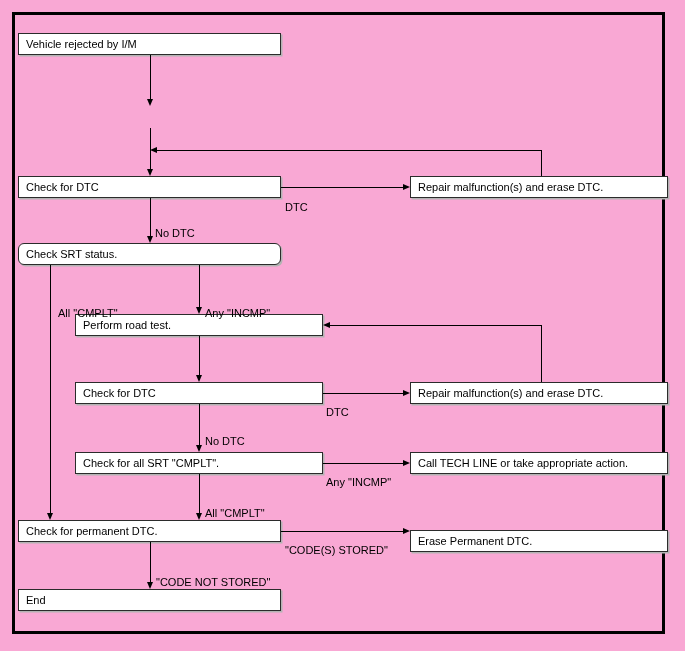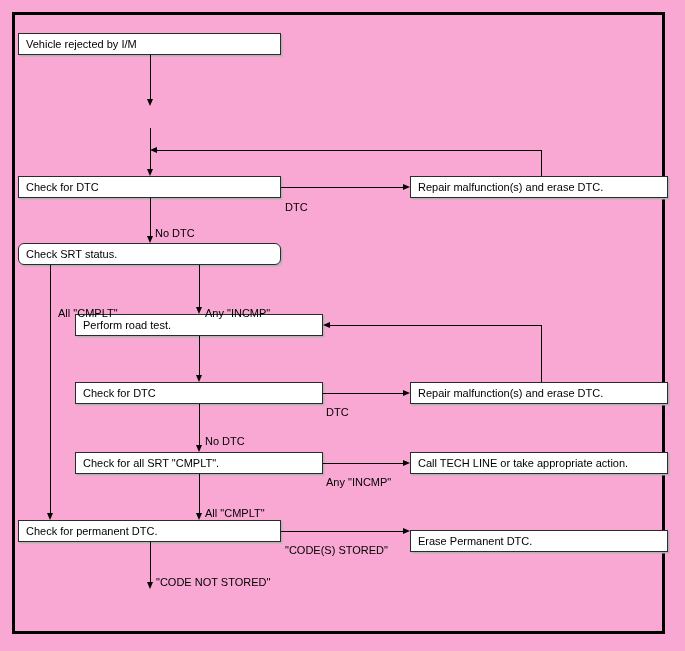--- a/index.html
+++ b/index.html
@@ -144,20 +144,23 @@
   </div>
 
   <div class="box" style="left:18px; top:520px; width:263px;">
     <span class="label">Check for permanent DTC.</span>
   </div>
 
   <div class="box" style="left:410px; top:520px; width:258px;margin-top:10px;">
     <span class="label">Erase Permanent DTC.</span>
   </div>
 
+  <div class="box" style="left:18px; top:589px; width:263px;">
+    <span class="label">End</span>
+  </div>
 
   <div class="vline" style="left:150px; top:55px; height:44px;"></div>
   <div class="arrow-down" style="left:146.5px; top:99px;"></div>
 
   <div class="vline" style="left:150px; top:128px; height:41px;"></div>
   <div class="arrow-down" style="left:146.5px; top:169px;"></div>
 
   <div class="vline" style="left:541px; top:150px; height:26px;"></div>
   <div class="hline" style="left:157px; top:150px; width:385px;"></div>
   <div class="arrow-left" style="left:150px; top:146.5px;"></div>

